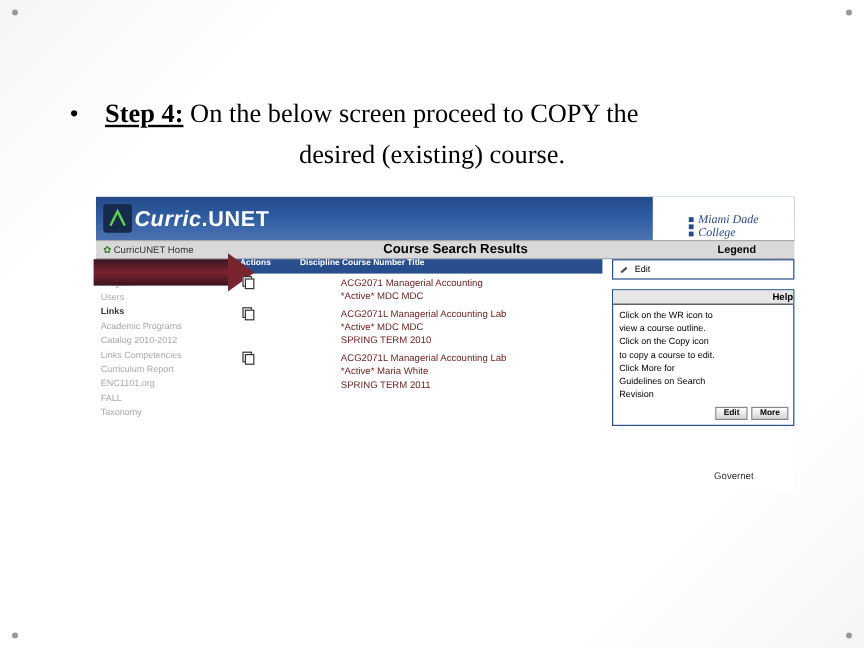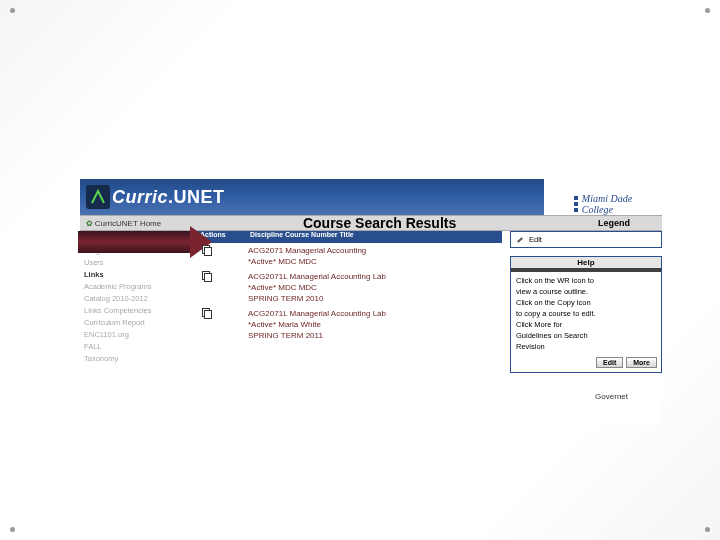--- a/index.html
+++ b/index.html
@@ -3,60 +3,60 @@
 <meta charset="utf-8">
 <style>
   html,body{margin:0;padding:0;width:720px;height:540px;background:#fff;font-family:"Times New Roman",serif;color:#000;}
   .slide{position:relative;width:720px;height:540px;background:linear-gradient(135deg,#f5f5f5 0%,#fff 20%,#fff 80%,#f5f5f5 100%);}
   
   .instruction{position:absolute;left:58px;top:78px;width:620px;font-size:22px;line-height:34px;}
   .instruction .bullet{display:inline-block;width:24px;}
   .instruction .step-label{font-weight:bold;text-decoration:underline;}
   .instruction .second-line{display:block;text-align:center;margin-left:-58px;width:720px;}
   
-  .shot{position:absolute;left:80px;top:179px;width:582px;height:246px;background:#fff;font-family:Verdana,Arial,sans-serif;font-size:8px;color:#000;}
+  .shot{position:absolute;left:80px;top:164px;width:582px;height:246px;background:#fff;font-family:Verdana,Arial,sans-serif;font-size:8px;color:#000;}
   
   .banner{height:36px;background:linear-gradient(#244a86,#2c5aa0 40%,#4a72b0 100%);display:flex;align-items:center;color:#fff;}
   .logo-box{display:flex;align-items:center;padding-left:6px;}
   .logo-c{width:24px;height:24px;background:#162a4c;border-radius:3px;display:flex;align-items:center;justify-content:center;margin-right:2px;}
   .logo-c svg{width:16px;height:16px;}
   .brand{font-family:Arial,sans-serif;font-weight:bold;font-size:18px;letter-spacing:.5px;}
   .brand em{font-style:italic;font-weight:bold;}
   .banner-right{margin-left:auto;background:#fff;height:36px;width:118px;display:flex;align-items:flex-end;justify-content:center;}
   .mdc{display:flex;align-items:center;}
   .mdc-bars{display:flex;flex-direction:column;margin-right:4px;}
   .mdc-bars span{width:4px;height:4px;background:#274b8d;margin:1px 0;}
   .mdc-text{font-family:Georgia,serif;font-size:10px;font-style:italic;color:#274b8d;line-height:11px;}
   
   .subbar{height:14px;background:#d9d9d9;border-top:1px solid #aaa;border-bottom:1px solid #aaa;display:flex;align-items:center;}
   .subbar .home{font-size:8px;color:#333;margin-left:6px;display:flex;align-items:center;}
-  .subbar .title{font-weight:bold;font-size:14px;color:#000;margin:0 auto;}
+  .subbar .title{font-weight:bold;font-size:11px;color:#000;margin:0 auto;}
   .subbar .legend-t{font-weight:bold;font-size:9px;color:#000;margin-right:32px;}
   
   .cols{display:flex;height:196px;}
   .leftnav{width:108px;padding:2px 4px 0 4px;font-size:7.5px;color:#333;position:relative;}
   .leftnav .arrow-block{position:absolute;left:-2px;top:-2px;width:140px;height:28px;}
   .leftnav .arrow-block .shaft{position:absolute;left:0;top:2px;width:112px;height:22px;background:linear-gradient(#3a1420,#7a2430 50%,#3a1420 100%);}
   .leftnav .arrow-block .head{position:absolute;left:112px;top:-3px;width:0;height:0;border-top:16px solid transparent;border-bottom:16px solid transparent;border-left:22px solid #7a2430;}
   .leftnav .dimlist{color:#a8a8a8;line-height:12px;}
   .leftnav .hd{font-weight:bold;color:#333;}
   .center{width:306px;}
   .chead{height:12px;background:#284e8e;color:#fff;display:flex;font-size:7px;font-weight:bold;}
   .chead .c1{width:46px;padding-left:4px;}
   .chead .c2{flex:1;padding-left:4px;}
   .rows{font-size:8px;color:#6a1e1e;}
-  .row{display:flex;padding:2px 0;}
+  .row{display:flex;padding:2px 0;gap:36px;}
   .row .c1{width:46px;padding-left:6px;color:#000;}
   .row .c2{flex:1;line-height:11px;}
   .rightcol{width:152px;margin-left:auto;padding-left:6px;}
   .box{border:1px solid #284e8e;margin-bottom:8px;font-size:7.5px;}
   .box .brow{display:flex;align-items:center;padding:2px 4px;}
   .box .ico{width:10px;text-align:center;margin-right:4px;}
   .helpbox{border:1px solid #284e8e;}
-  .helpbox .hh{background:#e6e6e6;text-align:center;font-weight:bold;font-size:8px;padding:1px 0;border-bottom:4px solid #404040;}
+  .helpbox .hh{background:#e6e6e6;text-align:right;font-weight:bold;font-size:8px;padding:1px 0;border-bottom:1px solid #404040;}
   .helpbox .hb{padding:3px 5px;font-size:7.5px;line-height:11px;}
   .helpbox .btns{display:flex;justify-content:flex-end;padding:2px 4px 4px 4px;}
   .btn3d{font-size:7px;border:1px solid #888;background:linear-gradient(#fff,#d4d4d4);padding:1px 6px;margin-left:3px;font-weight:bold;}
   .footer{position:absolute;right:92px;top:392px;font-size:8px;color:#333;font-family:Verdana,sans-serif;}
   
   .dot{position:absolute;width:5px;height:5px;background:#9a9a9a;border-radius:50%;}
   .dot.lt{left:10px;top:8px;} .dot.rt{right:10px;top:8px;}
   .dot.lb{left:10px;bottom:8px;} .dot.rb{right:10px;bottom:8px;}
   
   .copy-icon{position:relative;width:10px;height:10px;display:inline-block;}
@@ -68,20 +68,25 @@
 </style>
 </head>
 <body>
 
 <div class="slide">
   <div class="dot lt"></div>
   <div class="dot rt"></div>
   <div class="dot lb"></div>
   <div class="dot rb"></div>
 
+  <div class="instruction">
+    <span class="bullet">•</span>
+    <span class="step-label">Step 4:</span><span> On the below screen proceed to COPY the</span>
+    <span class="second-line">desired (existing) course.</span>
+  </div>
 
   <div class="shot">
     <div class="banner">
       <div class="logo-box">
         <div class="logo-c">
           <svg viewBox="0 0 16 16">
               <path d="M2 14 L8 2 L14 14" stroke="#5ad24a" stroke-width="2" fill="none"></path>
             </svg>
         </div>
         <span class="brand"><em>Curric</em>.<span>UNET</span></span>

